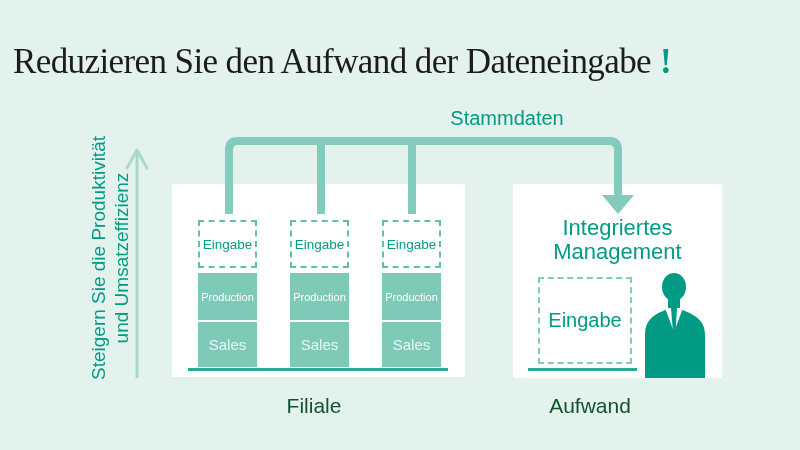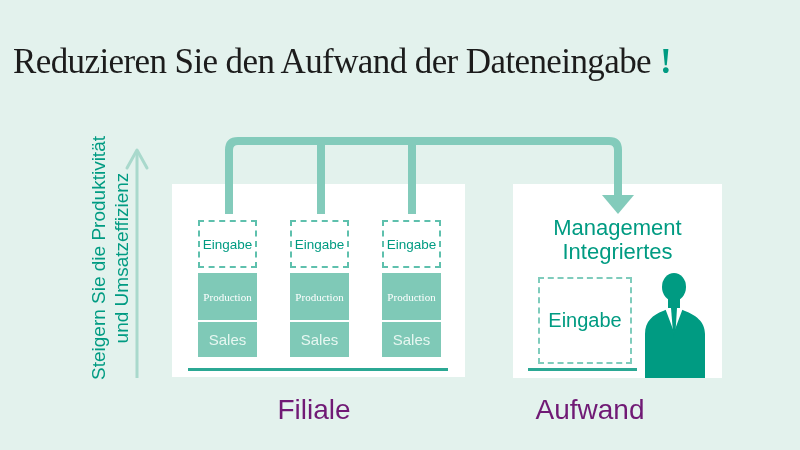--- a/index.html
+++ b/index.html
@@ -38,41 +38,41 @@
   .stack.s0{left:26px;} .stack.s1{left:118px;} .stack.s2{left:210px;}
   .box-dashed{
     box-sizing:border-box;width:59px;height:48px;background:#ffffff;
     border:2px dashed #5ec0ad;display:flex;align-items:center;justify-content:center;
     color:#009b82;font-size:13.5px;
   }
   .box-solid{
     width:59px;display:flex;align-items:center;justify-content:center;
     background:#7fc9b7;
   }
-  .box-production{height:47px;margin-top:5px;color:#ffffff;font-size:11px;font-family:Liberation Serif, serif;}
-  .box-sales{height:35px;margin-top:2px;color:#e7f7f1;font-size:15px;}
+  .box-production{height:47px;margin-top:5px;color:#ffffff;font-size:11px;}
+  .box-sales{height:45px;margin-top:2px;color:#e7f7f1;font-size:15px;}
   .baseline{position:absolute;height:3px;background:#2ba894;}
   .baseline-filiale{left:16px;top:184px;width:260px;}
   .baseline-zentrale{left:15px;top:184px;width:109px;}
   
   .z-heading{
     position:absolute;left:0;top:32px;width:209px;text-align:center;
     font-size:22px;line-height:24px;color:#009b82;
   }
   .z-dashed{
     position:absolute;left:25px;top:93px;box-sizing:border-box;
     width:94px;height:87px;background:#ffffff;border:2px dashed #7fccbc;
     display:flex;align-items:center;justify-content:center;
     color:#009b82;font-size:20px;
   }
   .person{position:absolute;left:128px;top:88px;}
   
   .area-label{
     position:absolute;top:394px;transform:translateX(-50%);
-    font-size:28px;color:#701a75;white-space:nowrap;
+    font-size:21px;color:#14532d;white-space:nowrap;
   }
   .label-filiale{left:314px;}
   .label-zentrale{left:590px;}
 </style>
 </head>
 <body>
 
 <div id="stage">
 
   <div class="title">
@@ -82,20 +82,21 @@
   <div class="vcaption">
     <div>Steigern Sie die Produktivität</div>
     <div>und Umsatzeffizienz</div>
   </div>
 
   <svg class="uparrow" width="26" height="236" viewBox="0 0 26 236">
     <line x1="13" y1="6" x2="13" y2="232" stroke="#a9d9cc" stroke-width="3"></line>
     <polyline points="3,22 13,4 23,22" fill="none" stroke="#a9d9cc" stroke-width="3" stroke-linecap="round" stroke-linejoin="round"></polyline>
   </svg>
 
+  <div class="flow-label">Stammdaten</div>
 
   <div class="panel panel-filiale">
     <div class="stack s0">
       <div class="box-dashed">Eingabe</div>
       <div class="box-solid box-production">Production</div>
       <div class="box-solid box-sales">Sales</div>
     </div>
     <div class="stack s1">
       <div class="box-dashed">Eingabe</div>
       <div class="box-solid box-production">Production</div>
@@ -104,22 +105,22 @@
     <div class="stack s2">
       <div class="box-dashed">Eingabe</div>
       <div class="box-solid box-production">Production</div>
       <div class="box-solid box-sales">Sales</div>
     </div>
     <div class="baseline baseline-filiale"></div>
   </div>
 
   <div class="panel panel-zentrale">
     <div class="z-heading">
+      <div>Integriertes</div>
       <div>Management</div>
-      <div>Integriertes</div>
     </div>
     <div class="z-dashed">Eingabe</div>
     <div class="baseline baseline-zentrale"></div>
 
     <svg class="person" width="68" height="106" viewBox="0 0 68 106">
       <ellipse cx="33" cy="15" rx="12" ry="14" fill="#009b82"></ellipse>
       <rect x="27" y="22" width="12" height="16" fill="#009b82"></rect>
       <path d="M4,106 L4,62 C4,49 12,43 22,39 L29,36 L33,43 L37,36 L44,39 C54,43 64,49 64,62 L64,106 Z" fill="#009b82"></path>
       <polygon points="24,36 33,60 42,36" fill="#ffffff"></polygon>
       <polygon points="30,36 36,36 34.6,58 33,66 31.8,58" fill="#009b82"></polygon>

